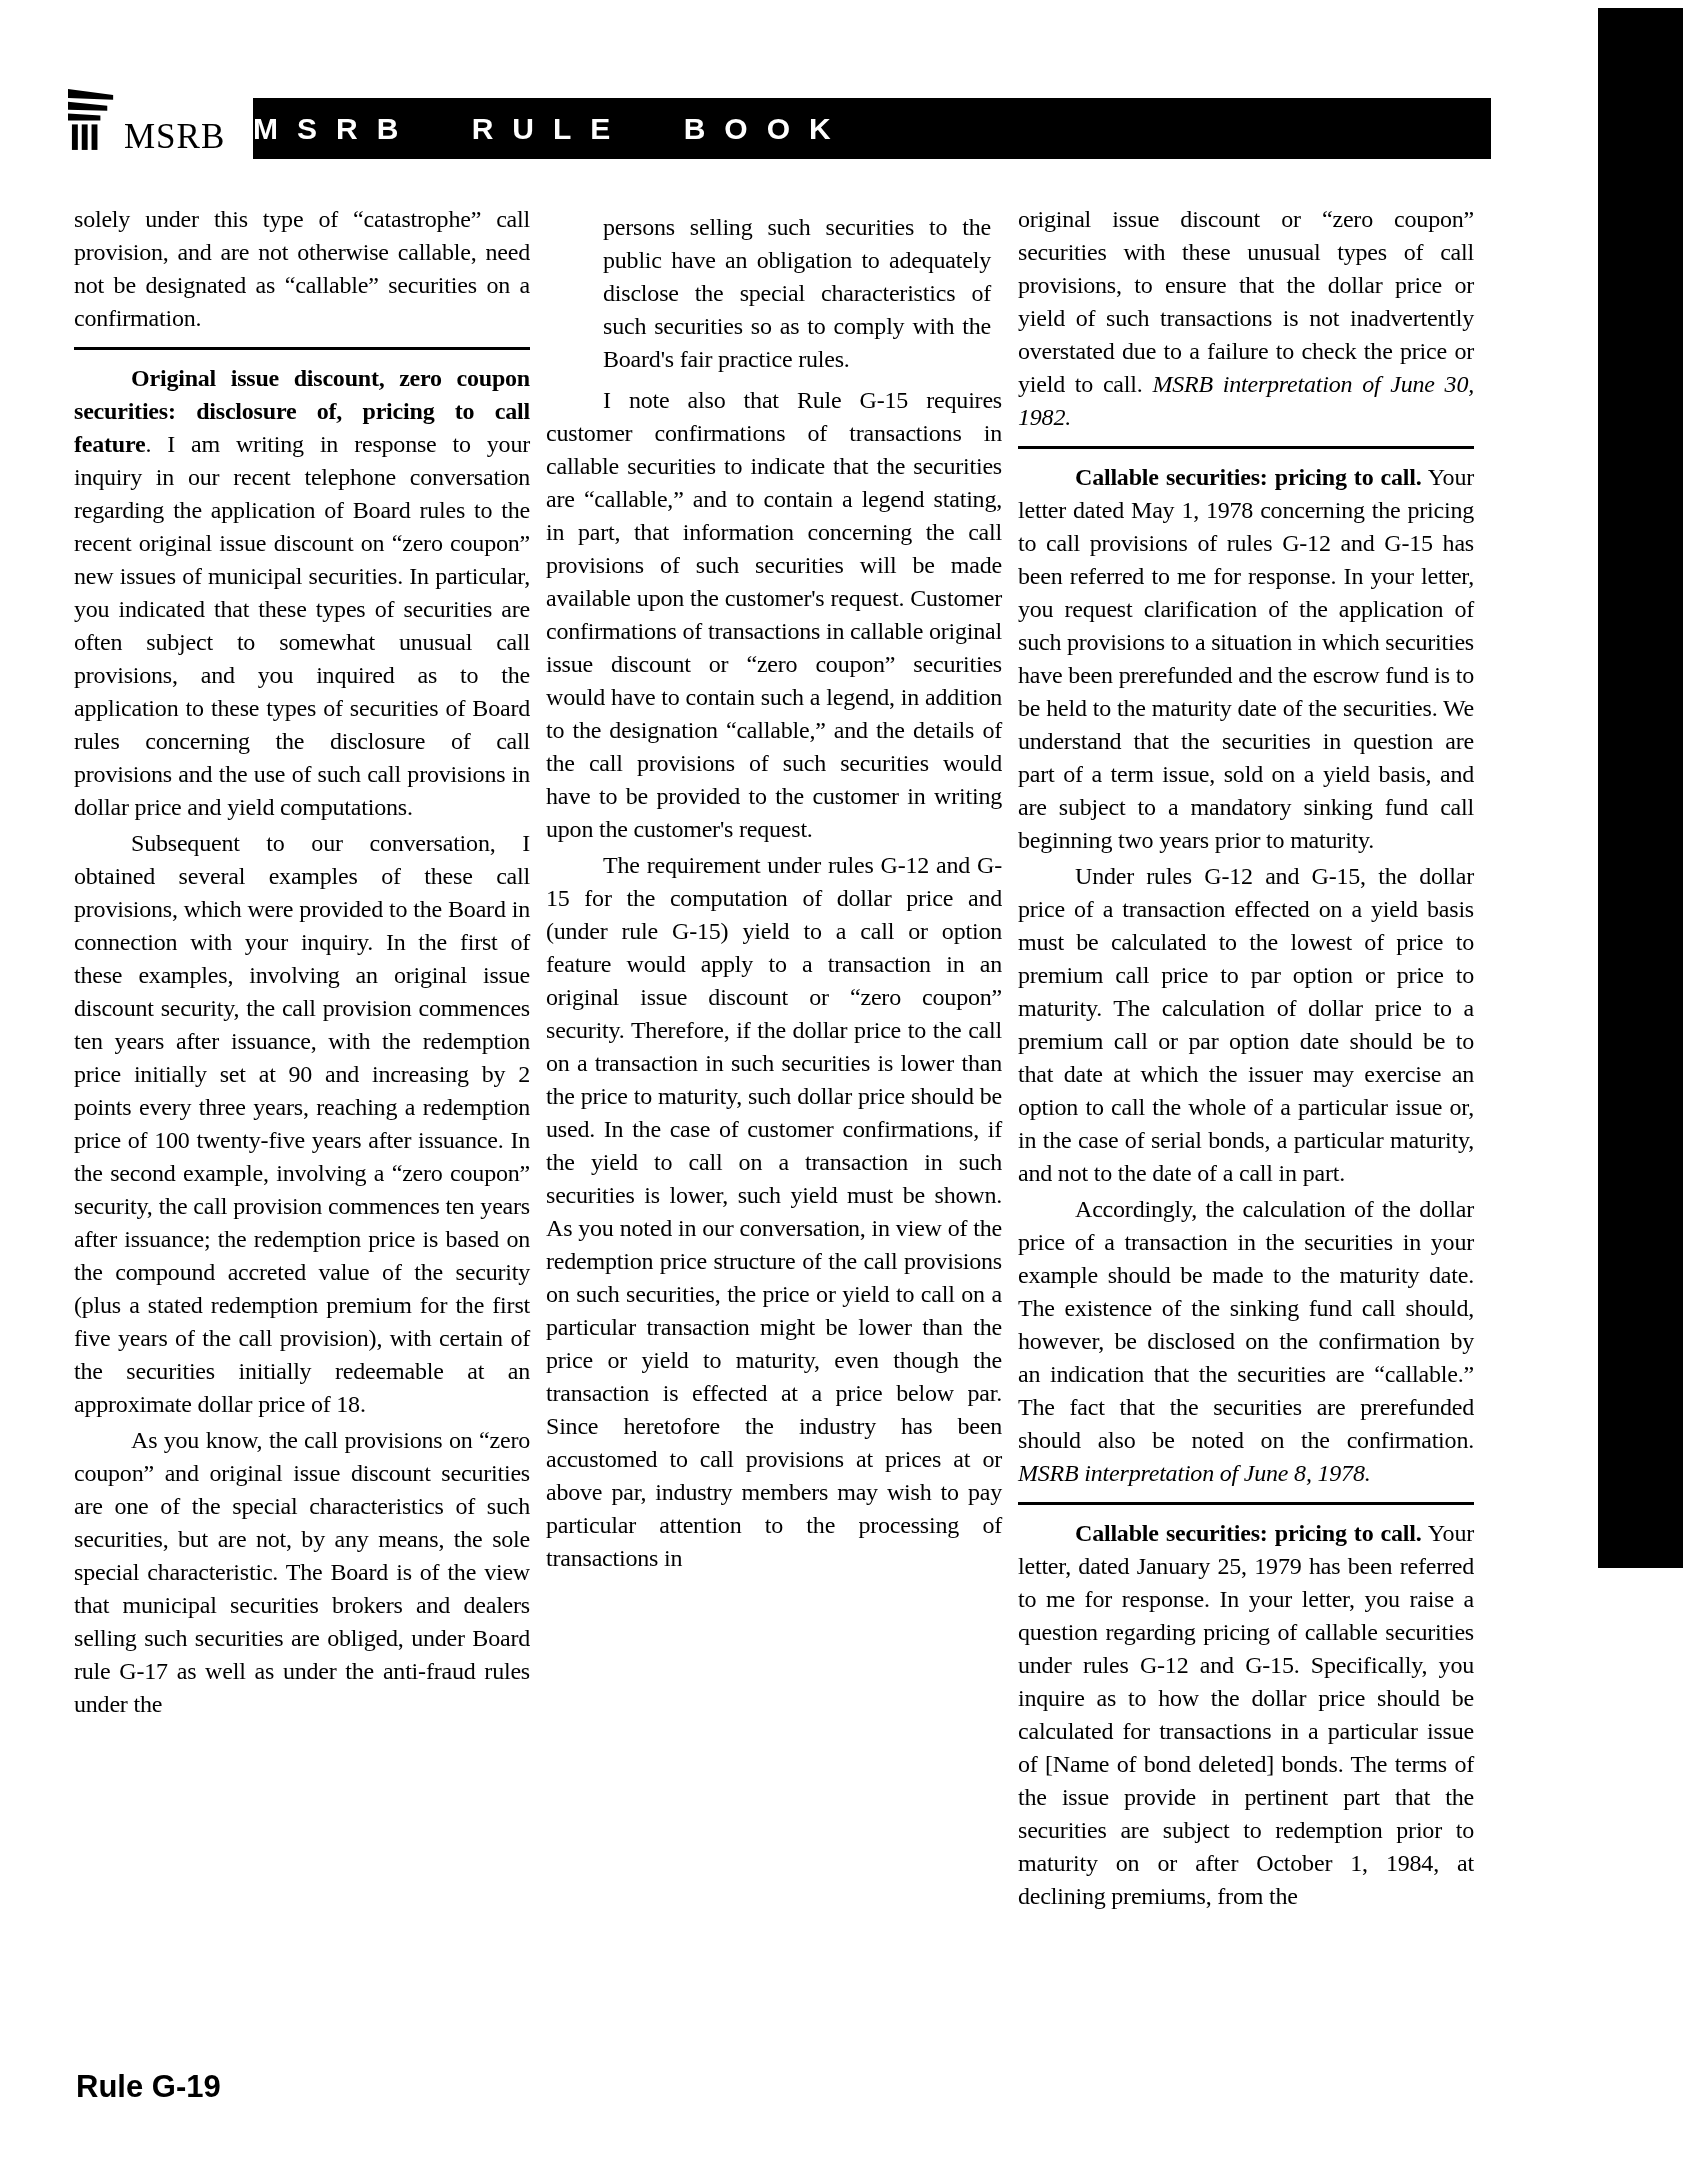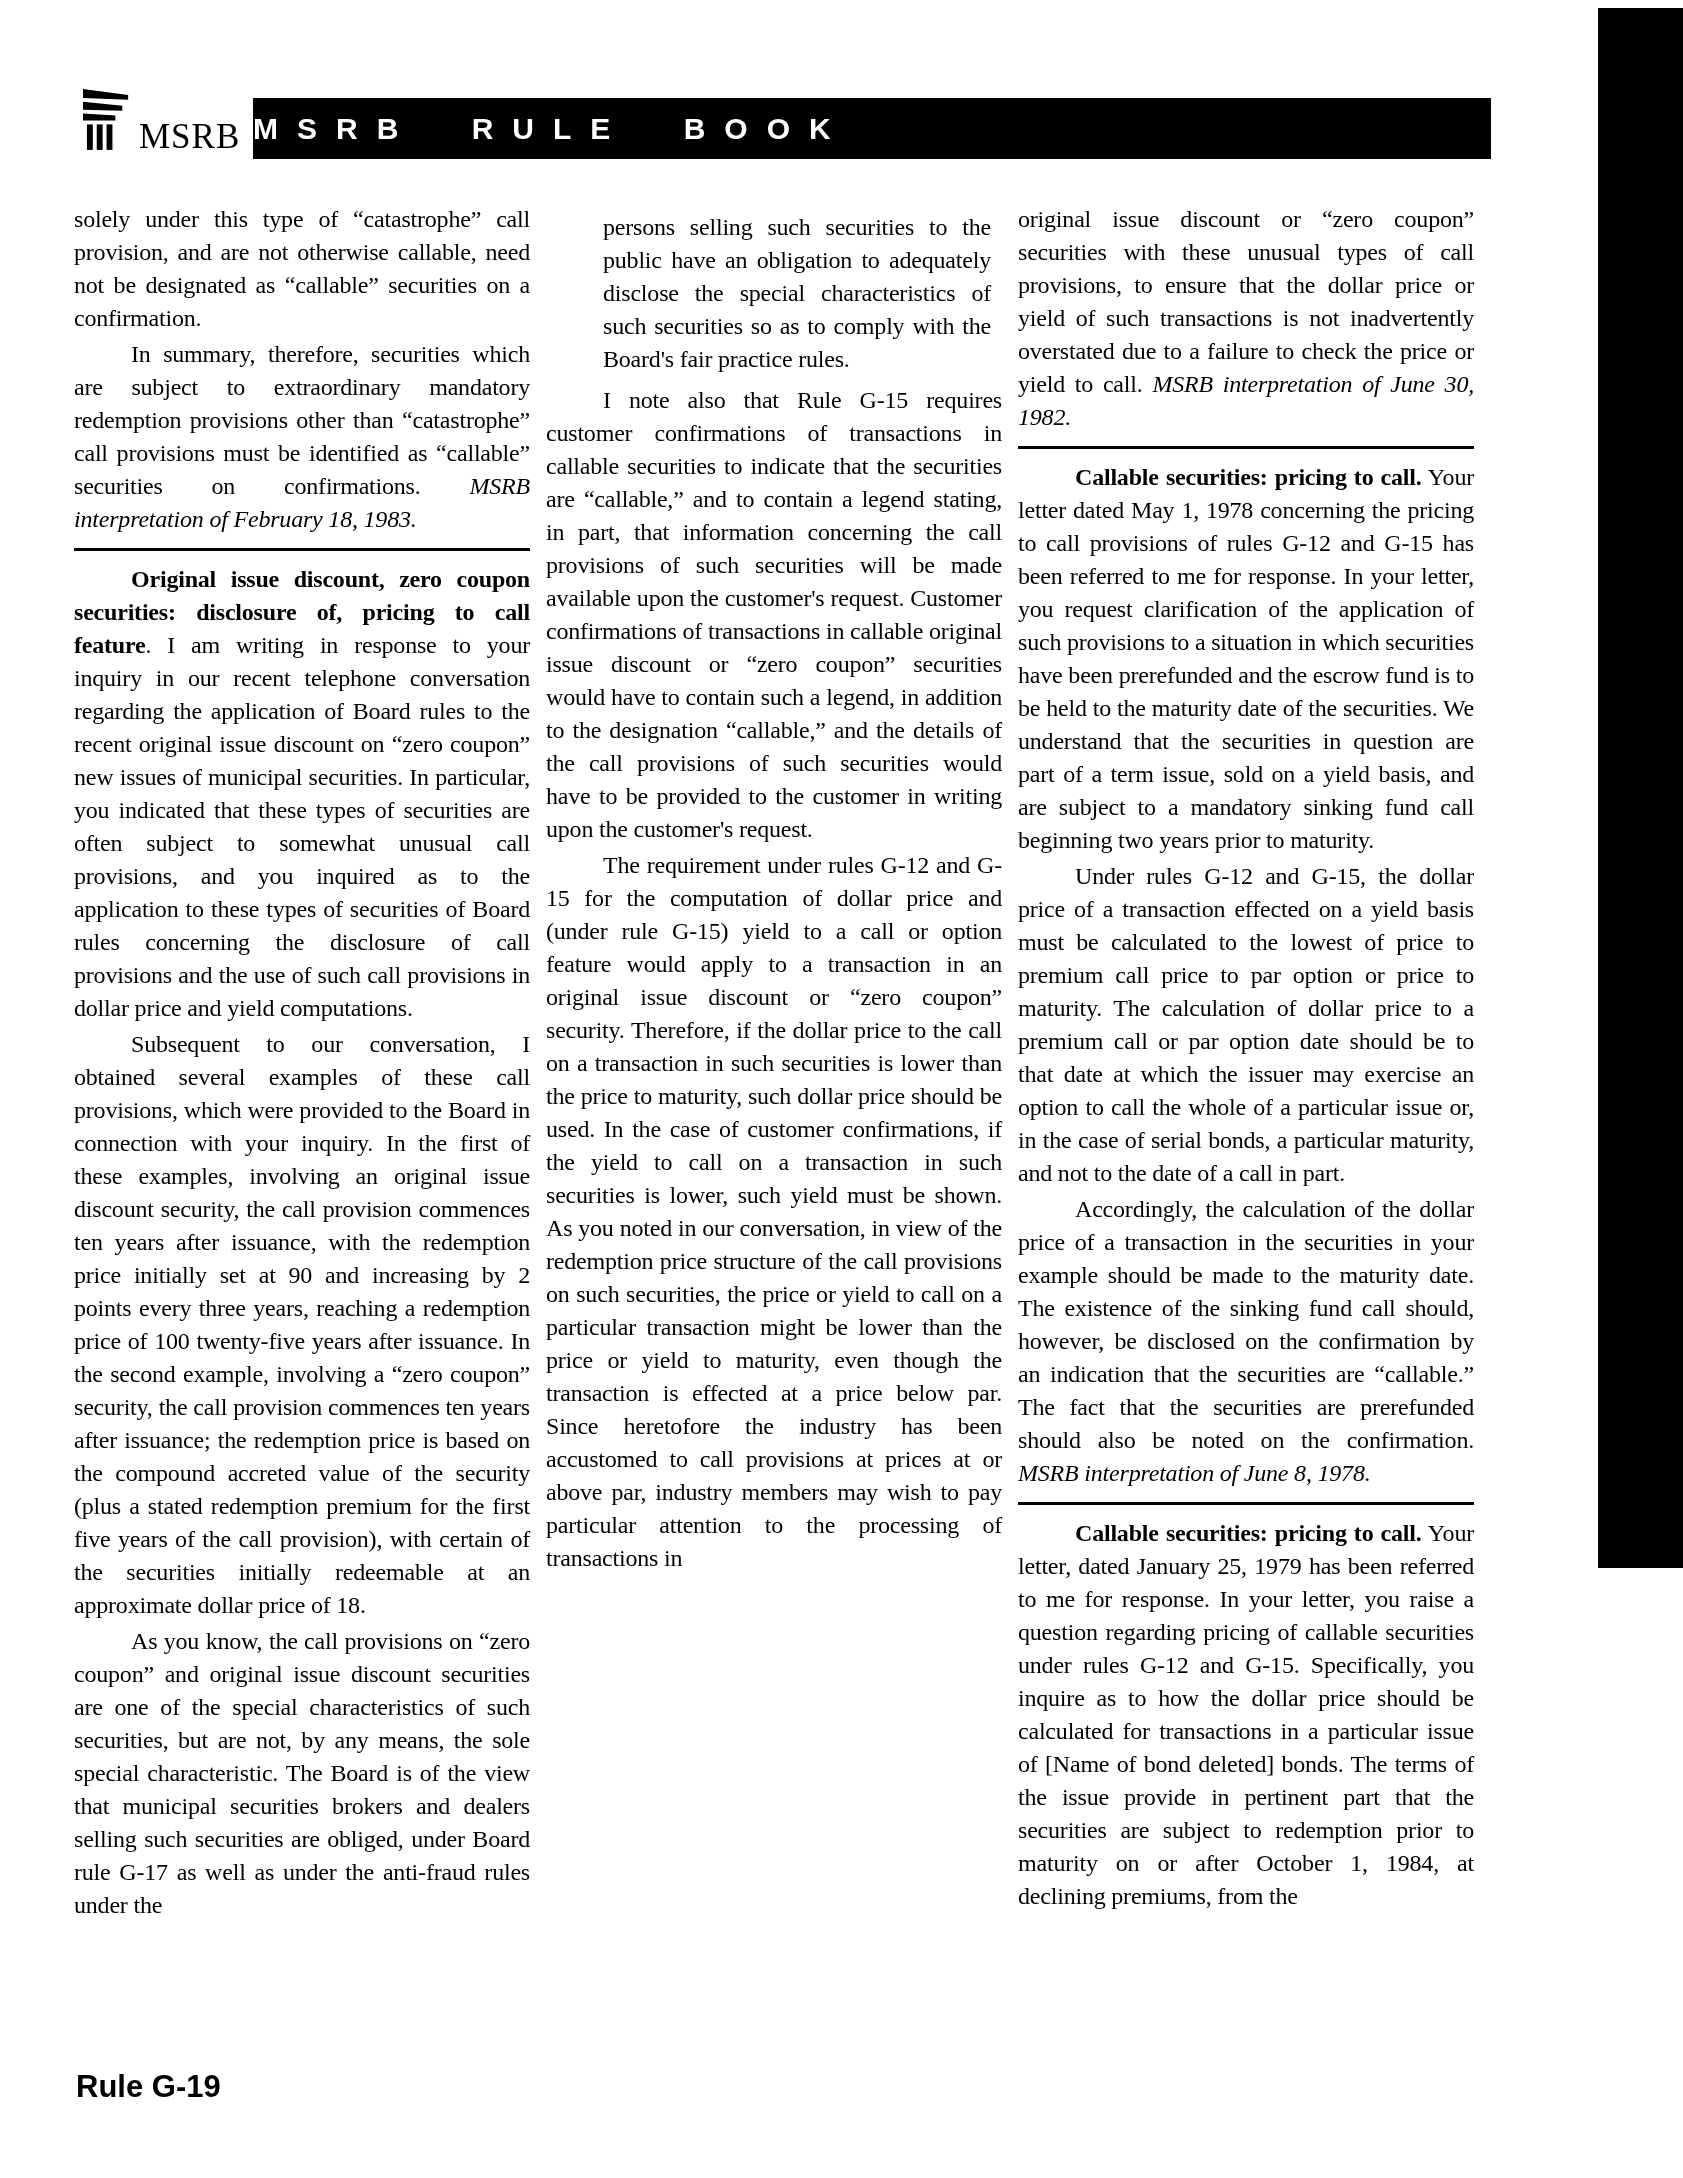--- a/index.html
+++ b/index.html
@@ -1,19 +1,19 @@
 <!DOCTYPE html>
 <html><head>
 <meta charset="utf-8">
 <style>
   html,body{margin:0;padding:0;background:#888;}
   .page{position:relative;width:1683px;height:2178px;background:#ffffff;overflow:hidden;
         font-family:"Liberation Serif","DejaVu Serif",serif;color:#000;}
   
-  .logo{position:absolute;left:83px;top:87px;display:flex;align-items:flex-end;}
+  .logo{position:absolute;left:68px;top:87px;display:flex;align-items:flex-end;}
   .logo svg{display:block;}
   .logo .logotext{font-family:"Liberation Serif",serif;font-size:35px;letter-spacing:1px;
         line-height:1;margin-left:3px;transform:translateY(2px);}
   .titlebar{position:absolute;left:253px;top:98px;width:1238px;height:61px;background:#000;
         display:flex;align-items:center;}
   .titlebar span{color:#fff;font-family:"Liberation Sans","DejaVu Sans",sans-serif;
         font-weight:bold;font-size:30px;letter-spacing:19px;word-spacing:27px;white-space:nowrap;}
   
   .edgetab{position:absolute;right:0;top:8px;width:85px;height:1560px;background:#000;}
   
@@ -50,21 +50,20 @@
 
   <div class="titlebar">
     <span>MSRB RULE BOOK</span>
   </div>
 
   <div class="edgetab"></div>
 
   <div class="cols" id="cols">
       <div class="col">
         <p class="">solely under this type of “catastrophe” call provision, and are not otherwise callable, need not be designated as “callable” securities on a confirmation.</p>
-        <p class="indent">In summary, therefore, securities which are subject to extraordinary mandatory redemption provisions other than “catastrophe” call provisions must be identified as “callable” securities on confirmations. <i class="cite">MSRB interpretation of February 18, 1983.</i></p>
         <div class="colrule"></div>
         <p class="indent"><b class="lead">Original issue discount, zero coupon securities: disclosure of, pricing to call feature</b>. I am writing in response to your inquiry in our recent telephone conversation regarding the application of Board rules to the recent original issue discount on “zero coupon” new issues of municipal securities. In particular, you indicated that these types of securities are often subject to somewhat unusual call provisions, and you inquired as to the application to these types of securities of Board rules concerning the disclosure of call provisions and the use of such call provisions in dollar price and yield computations.</p>
         <p class="indent">Subsequent to our conversation, I obtained several examples of these call provisions, which were provided to the Board in connection with your inquiry. In the first of these examples, involving an original issue discount security, the call provision commences ten years after issuance, with the redemption price initially set at 90 and increasing by 2 points every three years, reaching a redemption price of 100 twenty-five years after issuance. In the second example, involving a “zero coupon” security, the call provision commences ten years after issuance; the redemption price is based on the compound accreted value of the security (plus a stated redemption premium for the first five years of the call provision), with certain of the securities initially redeemable at an approximate dollar price of 18.</p>
         <p class="indent">As you know, the call provisions on “zero coupon” and original issue discount securities are one of the special characteristics of such securities, but are not, by any means, the sole special characteristic. The Board is of the view that municipal securities brokers and dealers selling such securities are obliged, under Board rule G-17 as well as under the anti-fraud rules under the</p>
       </div>
       <div class="col">
         <p class="quote">persons selling such securities to the public have an obligation to adequately disclose the special characteristics of such securities so as to comply with the Board's fair practice rules.</p>
         <p class="indent">I note also that Rule G-15 requires customer confirmations of transactions in callable securities to indicate that the securities are “callable,” and to contain a legend stating, in part, that information concerning the call provisions of such securities will be made available upon the customer's request. Customer confirmations of transactions in callable original issue discount or “zero coupon” securities would have to contain such a legend, in addition to the designation “callable,” and the details of the call provisions of such securities would have to be provided to the customer in writing upon the customer's request.</p>
         <p class="indent">The requirement under rules G-12 and G-15 for the computation of dollar price and (under rule G-15) yield to a call or option feature would apply to a transaction in an original issue discount or “zero coupon” security. Therefore, if the dollar price to the call on a transaction in such securities is lower than the price to maturity, such dollar price should be used. In the case of customer confirmations, if the yield to call on a transaction in such securities is lower, such yield must be shown. As you noted in our conversation, in view of the redemption price structure of the call provisions on such securities, the price or yield to call on a particular transaction might be lower than the price or yield to maturity, even though the transaction is effected at a price below par. Since heretofore the industry has been accustomed to call provisions at prices at or above par, industry members may wish to pay particular attention to the processing of transactions in</p>
       </div>

